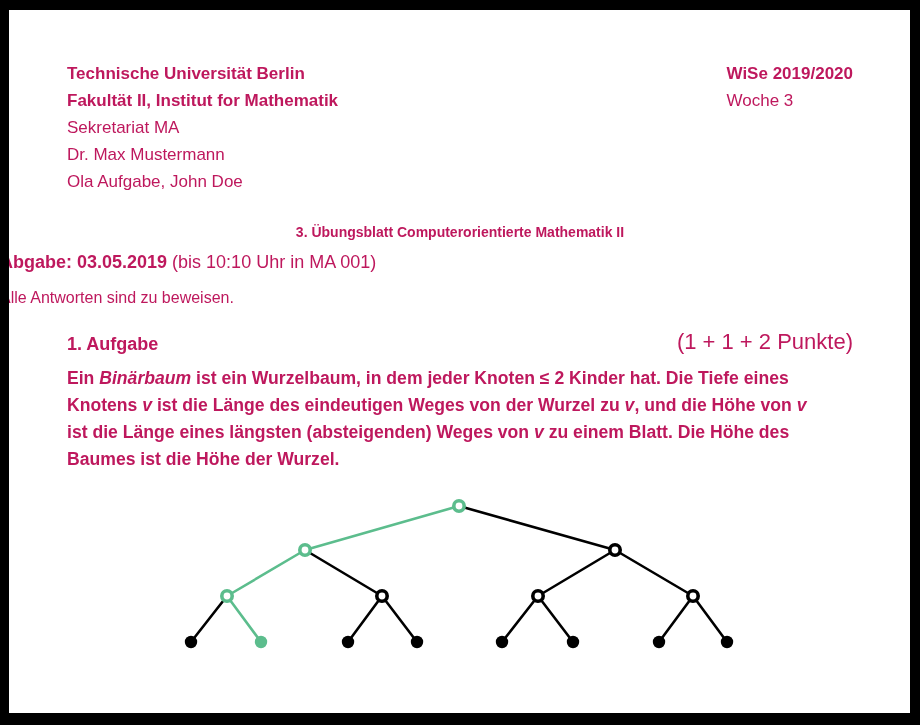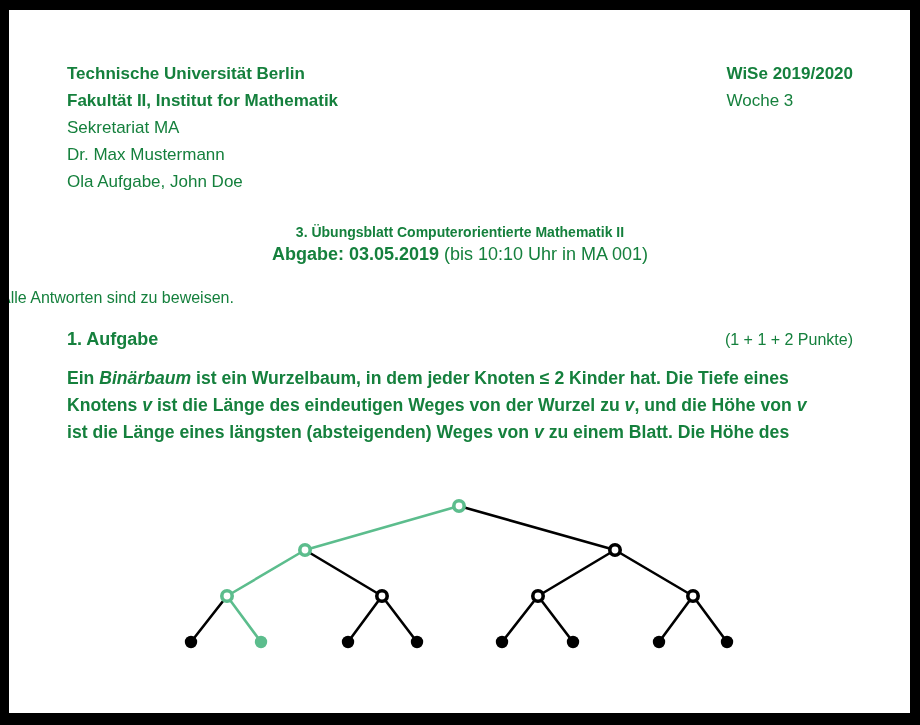--- a/index.html
+++ b/index.html
@@ -1,21 +1,21 @@
 <!DOCTYPE html>
 <html><head>
 <meta charset="utf-8">
 <style>
   html, body { margin: 0; padding: 0; background: #ffffff; }
   .page {
     position: relative;
     width: 920px;
     height: 725px;
     background: #ffffff;
-    color: #15803d;
+    color: #be185d;
     font-family: "Liberation Sans", "DejaVu Sans", sans-serif;
     overflow: hidden;
   }
   .frame {
     position: absolute;
     inset: 0;
     border-style: solid;
     border-color: #000000;
     border-width: 10px 10px 12px 9px;
     pointer-events: none;
@@ -44,46 +44,46 @@
     left: 0; right: 0;
     top: 224px;
     text-align: center;
     font-size: 14px;
     font-weight: 700;
     white-space: nowrap;
   }
   .deadline {
     position: absolute;
     left: 0; right: 0;
-    top: 244px;
-    text-align: center;
+    top: 252px;
+    text-align: left;
     font-size: 18px;
     white-space: nowrap;
   }
   .note {
     position: absolute;
     left: 0; right: 0;
     top: 289px;
     text-align: left;
     font-size: 16px;
     font-weight: 400;
     white-space: nowrap;
   }
   .task-row {
     position: absolute;
     left: 67px;
     right: 67px;
     top: 329px;
     display: flex;
     justify-content: space-between;
-    align-items: center;
+    align-items: flex-end;
     gap: 22px;
   }
   .task-label { font-size: 18px; font-weight: 700; }
-  .task-points { font-size: 16px; margin-left: 16px; }
+  .task-points { font-size: 22px; margin-left: 16px; }
   .body-text {
     position: absolute;
     left: 67px;
     top: 365px;
     font-size: 17.6px;
     line-height: 27px;
     font-weight: bold;
   }
   .body-line { white-space: nowrap; }
   .tree-svg {
@@ -118,20 +118,21 @@
 
   <div class="task-row">
     <div class="task-label">1. Aufgabe</div>
     <div class="task-points">(1 + 1 + 2 Punkte)</div>
   </div>
 
   <div class="body-text">
     <div class="body-line"><span>Ein </span><span style="font-style: italic;">Binärbaum</span><span> ist ein Wurzelbaum, in dem jeder Knoten ≤ 2 Kinder hat. Die Tiefe eines</span></div>
     <div class="body-line"><span>Knotens </span><span style="font-style: italic;">v</span><span> ist die Länge des eindeutigen Weges von der Wurzel zu </span><span style="font-style: italic;">v</span><span>, und die Höhe von </span><span style="font-style: italic;">v</span></div>
     <div class="body-line"><span>ist die Länge eines längsten (absteigenden) Weges von </span><span style="font-style: italic;">v</span><span> zu einem Blatt. Die Höhe des</span></div>
+    <div class="body-line"><span>Baumes ist die Höhe der Wurzel.</span></div>
   </div>
 
   <svg class="tree-svg" width="920" height="725" viewBox="0 0 920 725">
       <line x1="459" y1="506" x2="305" y2="550" stroke="#5cbd8d" stroke-width="2.6" stroke-linecap="round"></line>
       <line x1="459" y1="506" x2="615" y2="550" stroke="#000000" stroke-width="2.6" stroke-linecap="round"></line>
       <line x1="305" y1="550" x2="227" y2="596" stroke="#5cbd8d" stroke-width="2.6" stroke-linecap="round"></line>
       <line x1="305" y1="550" x2="382" y2="596" stroke="#000000" stroke-width="2.6" stroke-linecap="round"></line>
       <line x1="615" y1="550" x2="538" y2="596" stroke="#000000" stroke-width="2.6" stroke-linecap="round"></line>
       <line x1="615" y1="550" x2="693" y2="596" stroke="#000000" stroke-width="2.6" stroke-linecap="round"></line>
       <line x1="227" y1="596" x2="191" y2="642" stroke="#000000" stroke-width="2.6" stroke-linecap="round"></line>

